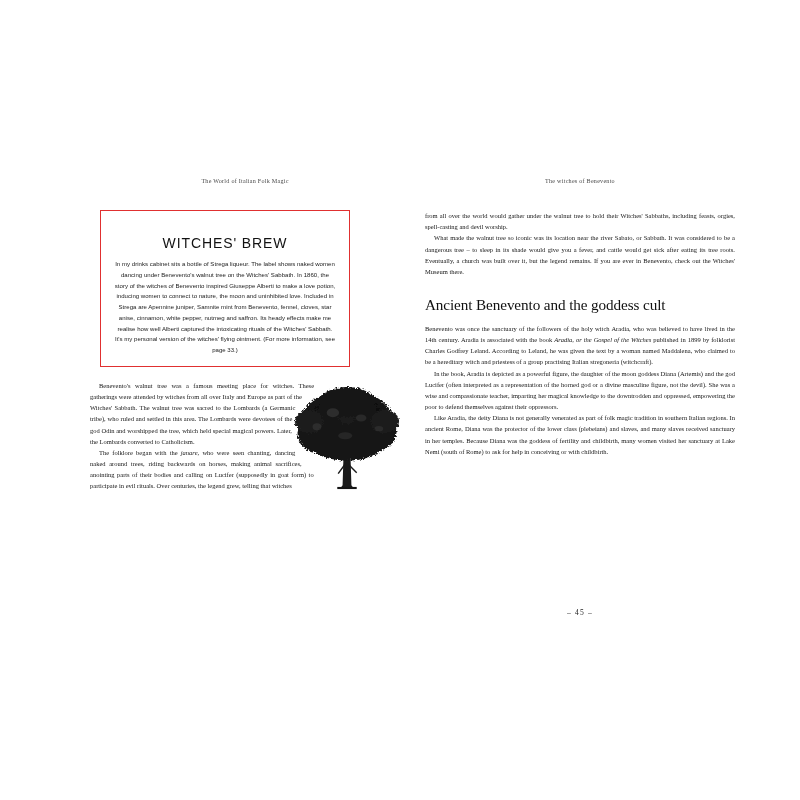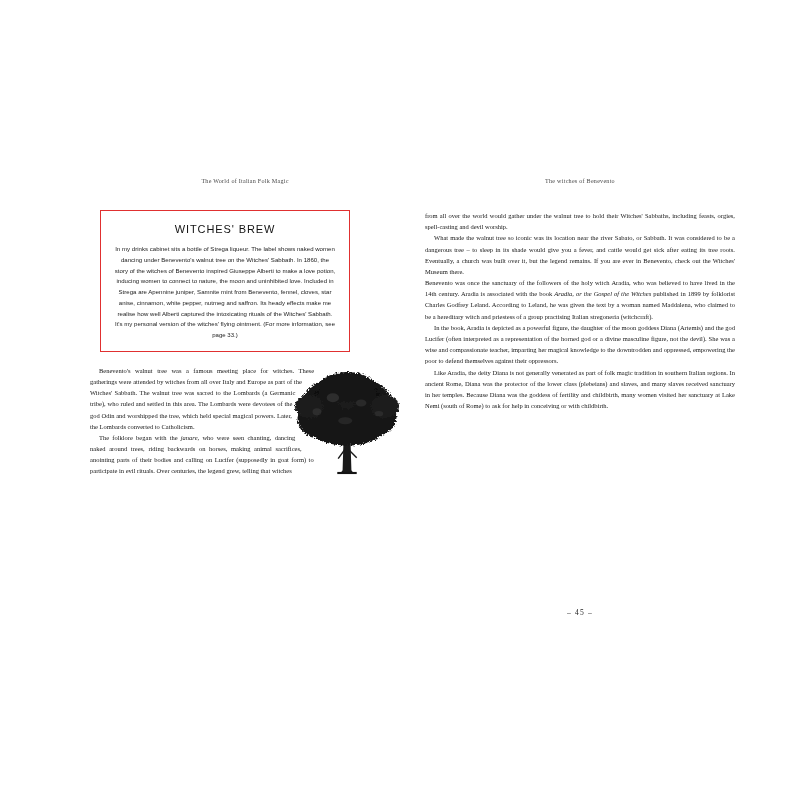--- a/index.html
+++ b/index.html
@@ -49,25 +49,25 @@
     border: 1.4px solid #e03030;
     box-sizing: border-box;
     width: 250px;
     margin: 0 0 0 10px;
     padding: 11px 13px 10px 13px;
     background: #ffffff;
   }
   .callout-title {
     text-align: center;
     font-family: "Liberation Sans", sans-serif;
-    font-size: 11px;
+    font-size: 14px;
     font-weight: 400;
     letter-spacing: 0.9px;
     color: #121212;
-    margin: 2px 0 9px 0;
+    margin: 14px 0 9px 0;
     line-height: 1;
   }
   .callout-body {
     font-family: "Liberation Sans", sans-serif;
     font-size: 6.05px;
     line-height: 1.78;
     text-align: center;
     color: #1b1b1b;
     margin: 0;
     letter-spacing: 0.02px;
@@ -200,20 +200,21 @@
 
   <div class="page right">
 
     <div class="running-head">The witches of Benevento</div>
 
     <div class="body-text">
       <p class="noindent">from all over the world would gather under the walnut tree to hold their Witches' Sabbaths, including feasts, orgies, spell-casting and devil worship.</p>
       <p>What made the walnut tree so iconic was its location near the river Sabato, or Sabbath. It was considered to be a dangerous tree – to sleep in its shade would give you a fever, and cattle would get sick after eating its tree roots. Eventually, a church was built over it, but the legend remains. If you are ever in Benevento, check out the Witches' Museum there.</p>
     </div>
 
+    <h2 class="section-heading">Ancient Benevento and the goddess cult</h2>
 
     <div class="body-text">
       <p class="noindent">Benevento was once the sanctuary of the followers of the holy witch Aradia, who was believed to have lived in the 14th century. Aradia is associated with the book <em>Aradia, or the Gospel of the Witches</em> published in 1899 by folklorist Charles Godfrey Leland. According to Leland, he was given the text by a woman named Maddalena, who claimed to be a hereditary witch and priestess of a group practising Italian stregoneria (witchcraft).</p>
       <p>In the book, Aradia is depicted as a powerful figure, the daughter of the moon goddess Diana (Artemis) and the god Lucifer (often interpreted as a representation of the horned god or a divine masculine figure, not the devil). She was a wise and compassionate teacher, imparting her magical knowledge to the downtrodden and oppressed, empowering the poor to defend themselves against their oppressors.</p>
       <p>Like Aradia, the deity Diana is not generally venerated as part of folk magic tradition in southern Italian regions. In ancient Rome, Diana was the protector of the lower class (plebeians) and slaves, and many slaves received sanctuary in her temples. Because Diana was the goddess of fertility and childbirth, many women visited her sanctuary at Lake Nemi (south of Rome) to ask for help in conceiving or with childbirth.</p>
     </div>
   </div>
 
   <div class="folio right">– 45 –</div>
 

